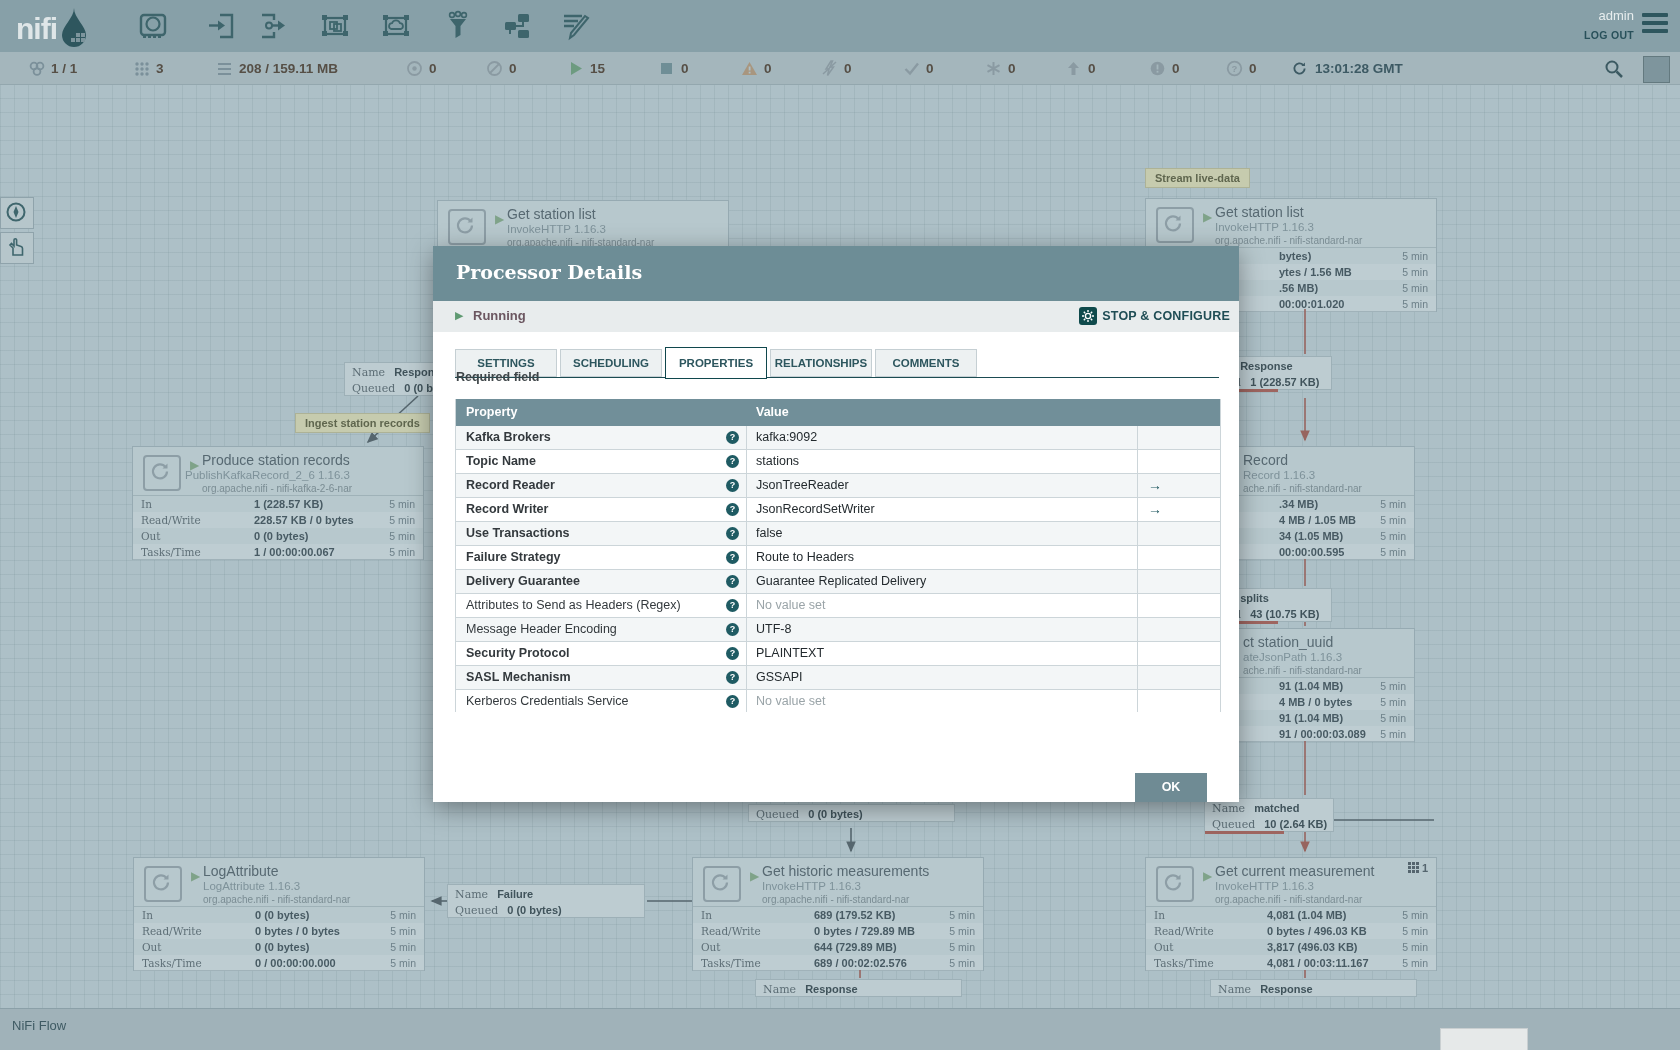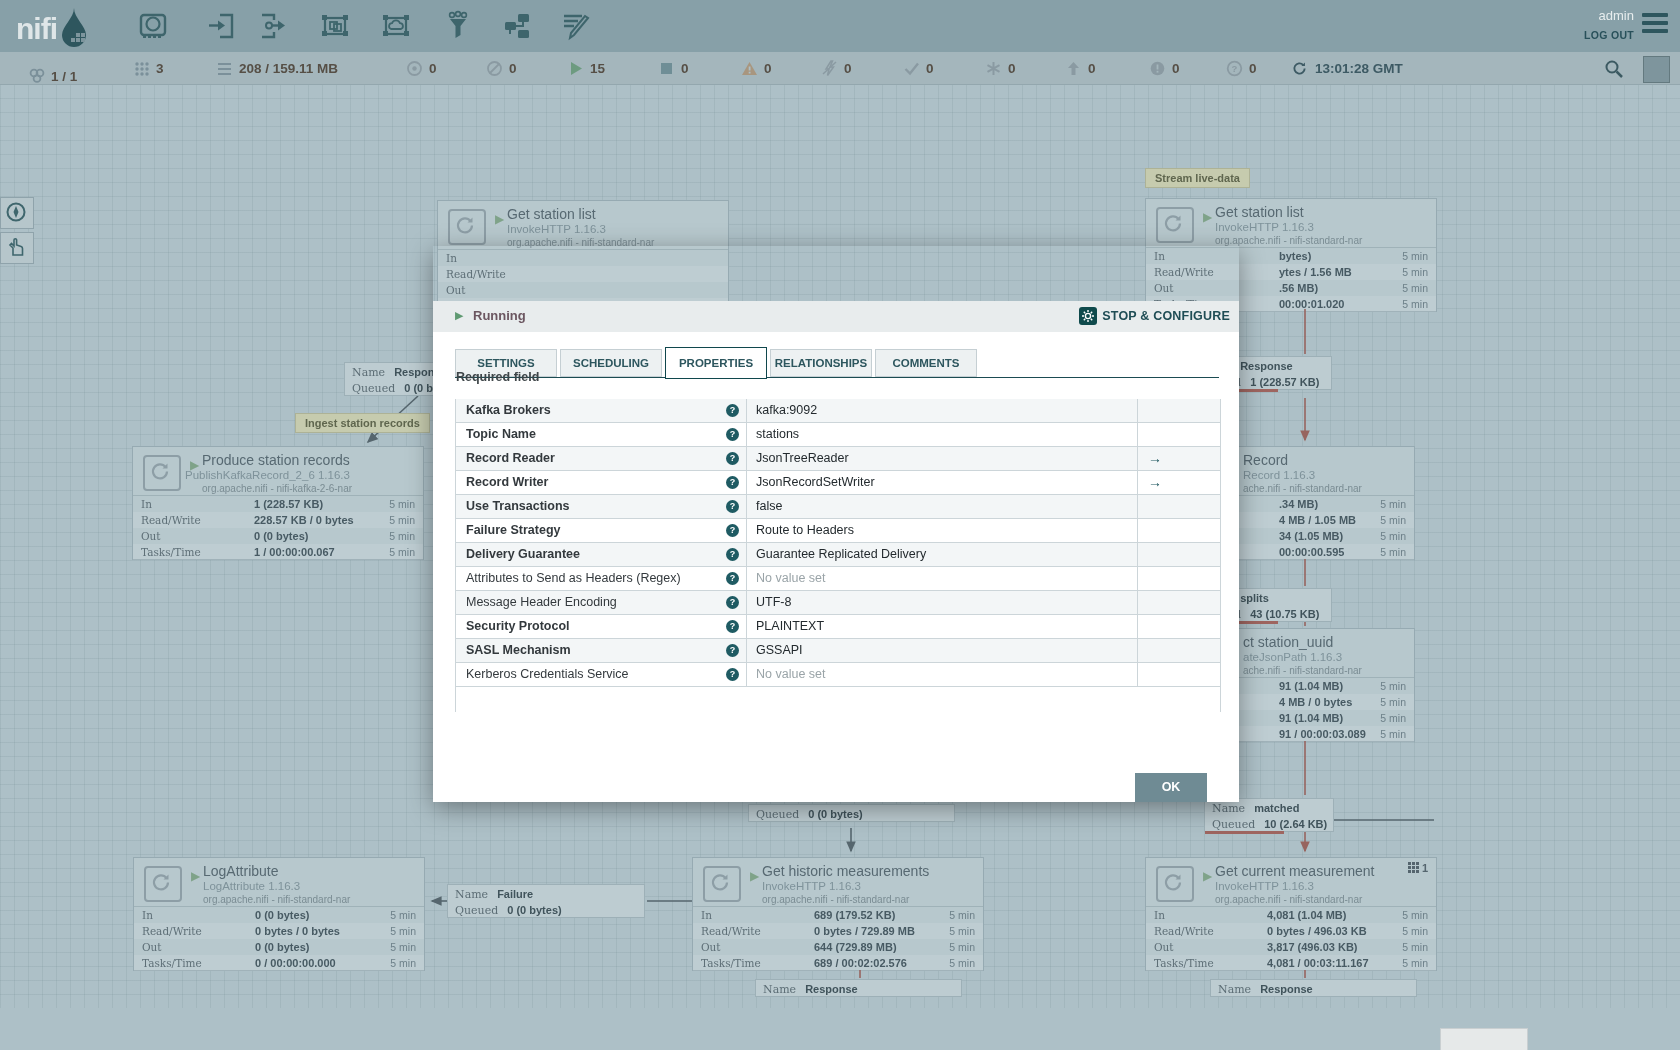--- a/index.html
+++ b/index.html
@@ -175,21 +175,21 @@
     <div id="logout">LOG OUT</div>
     <div id="hamburger">
         <i></i>
         <i></i>
         <i></i>
       </div>
   </div>
 
   <div id="status-bar">
     <div id="status-items">
-        <div class="st-item" style="left: 28px; align-items: flex-end;">
+        <div class="st-item" style="left: 28px;">
           <svg viewBox="0 0 17 17">
             <circle cx="6" cy="6" r="3.4" fill="none" stroke="#7b909a" stroke-width="1.8"></circle>
             <circle cx="12" cy="6" r="3.4" fill="none" stroke="#7b909a" stroke-width="1.8"></circle>
             <circle cx="9" cy="11.5" r="3.4" fill="none" stroke="#7b909a" stroke-width="1.8"></circle>
           </svg>
           <span class="v">1 / 1</span>
         </div>
         <div class="st-item" style="left: 133px;">
           <svg viewBox="0 0 17 17">
             <g fill="#7b909a">
@@ -337,23 +337,29 @@
         <line x1="1305" y1="559" x2="1305" y2="586" stroke="#97645f" stroke-width="1.6"></line>
         <line x1="1305" y1="620" x2="1305" y2="626" stroke="#97645f" stroke-width="1.6"></line>
         <line x1="1305" y1="741" x2="1305" y2="795" stroke="#97645f" stroke-width="1.6"></line>
         <line x1="1305" y1="832" x2="1305" y2="851" stroke="#97645f" stroke-width="1.6" marker-end="url(#mArrM)"></line>
         <line x1="1318" y1="820" x2="1434" y2="820" stroke="#56666e" stroke-width="1.6"></line>
         <line x1="860" y1="970" x2="860" y2="978" stroke="#97645f" stroke-width="1.6"></line>
         <line x1="1305" y1="970" x2="1305" y2="978" stroke="#97645f" stroke-width="1.6"></line>
       </g>
   </svg>
 
+  <div id="bottom-bar">
+    <div id="breadcrumb">NiFi Flow</div>
+  </div>
   <div id="mini-box"></div>
 
   <div id="modal">
+    <div id="modal-header">
+      <div id="modal-title">Processor Details</div>
+    </div>
     <div id="modal-status">
       <span id="run-play">▶</span>
       <span id="run-text">Running</span>
       <div id="stop-config">
         <span class="gear">
           <svg viewBox="0 0 14 14">
               <g stroke="#fff" stroke-width="1.4" fill="none">
                 <circle cx="7" cy="7" r="2.6"></circle>
                 <path d="M7 1v2 M7 11v2 M1 7h2 M11 7h2 M2.8 2.8l1.4 1.4 M9.8 9.8l1.4 1.4 M11.2 2.8 L9.8 4.2 M4.2 9.8 L2.8 11.2"></path>
               </g>
@@ -366,20 +372,24 @@
       <div id="tab-rule"></div>
       <div id="tabs">
           <div class="tab">SETTINGS</div>
           <div class="tab">SCHEDULING</div>
           <div class="tab active">PROPERTIES</div>
           <div class="tab">RELATIONSHIPS</div>
           <div class="tab">COMMENTS</div>
         </div>
       <div id="required-note">Required field</div>
       <div id="prop-table">
+        <div id="pt-head">
+          <span class="c1">Property</span>
+          <span class="c2">Value</span>
+        </div>
         <div id="pt-rows">
             <div class="pt-row req">
               <span class="pname">Kafka Brokers</span>
               <span class="help">?</span>
               <span class="vsep"></span>
               <span class="asep"></span>
               <span class="pval">kafka:9092</span>
             </div>
             <div class="pt-row req">
               <span class="pname">Topic Name</span>

